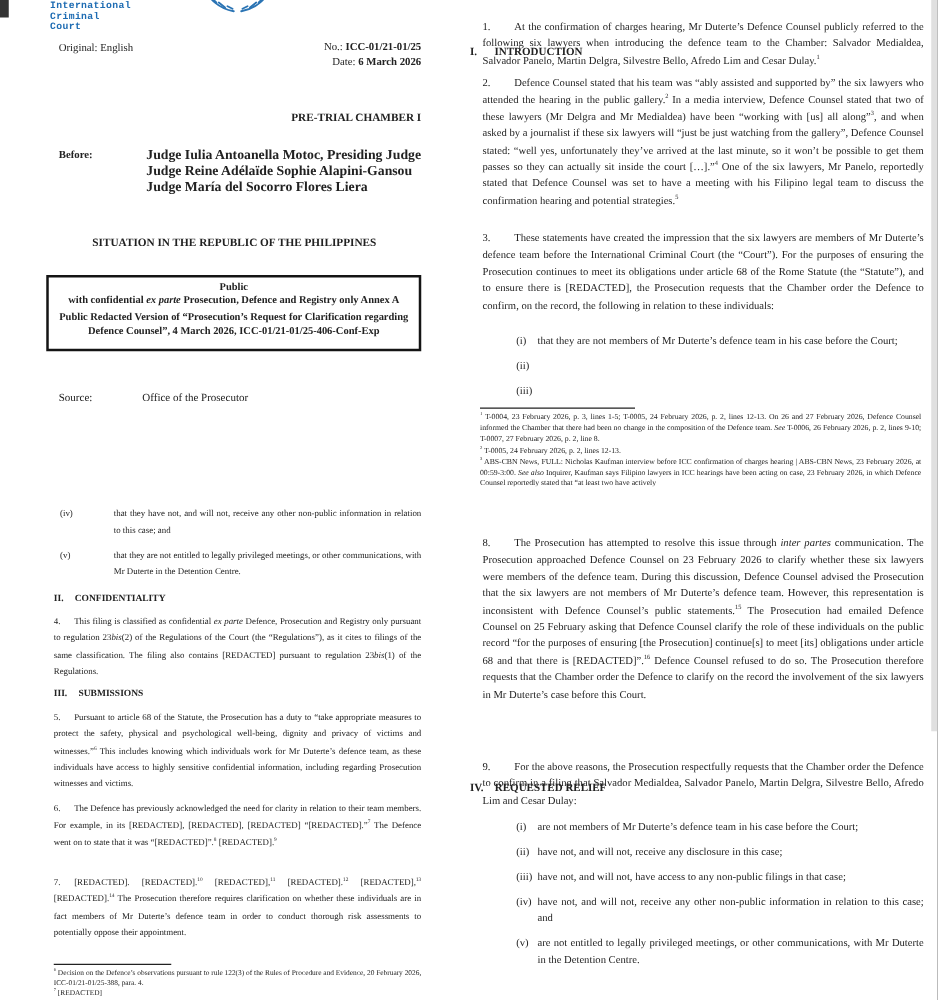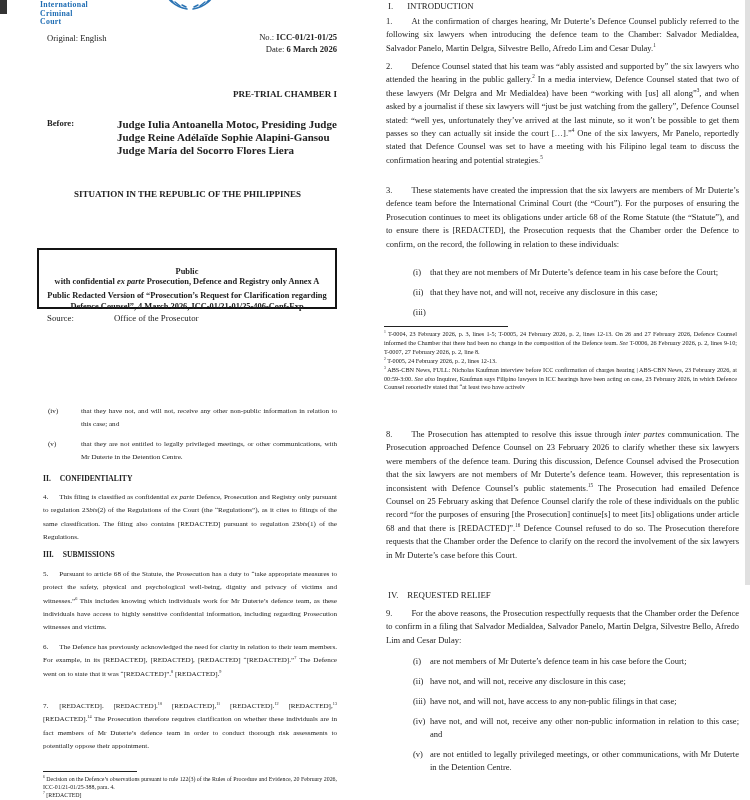--- a/index.html
+++ b/index.html
@@ -8,57 +8,57 @@
   section{position:absolute;overflow:hidden;}
   #p1{left:0;top:0;width:375px;height:375px;}
   #p2{left:375px;top:0;width:375px;height:389px;}
   #p3{left:0;top:375px;width:375px;height:425px;}
   #p4{left:375px;top:420px;width:375px;height:380px;}
 
   .artifact{position:absolute;left:0;top:0;width:7px;height:14px;background:#333;}
   .edge{position:absolute;left:745px;top:0;width:5px;height:585px;background:#e0e0e0;}
 
   
-  .logo{position:absolute;left:40px;top:1px;font-family:Liberation Serif, serif;
+  .logo{position:absolute;left:40px;top:1px;font-family:Liberation Mono, monospace;
         font-weight:bold;font-size:7.8px;line-height:8.6px;letter-spacing:.3px;color:#1e6cb3;}
   .wreath{position:absolute;left:158px;top:-15px;}
   .orig{position:absolute;left:47px;top:33px;font-size:8.6px;}
   .meta{position:absolute;right:38px;top:32px;font-size:8.6px;line-height:11.6px;text-align:right;}
   .meta b{font-weight:bold;}
   .chamber{position:absolute;left:37px;top:89px;width:300px;text-align:right;font-weight:bold;font-size:9px;}
   .beforelab{position:absolute;left:47px;top:118px;font-weight:bold;font-size:8.6px;}
   .judges{position:absolute;left:117px;top:118px;font-weight:bold;font-size:11px;line-height:13.2px;}
   .situation{position:absolute;left:20px;top:189px;width:335px;text-align:center;font-weight:bold;font-size:9px;}
   .caseline{position:absolute;left:20px;top:207px;width:335px;text-align:center;font-weight:bold;font-size:8.8px;}
   .pubbox{position:absolute;left:37px;top:220px;width:300px;height:61px;border:2px solid #141414;
-          box-sizing:border-box;padding:17px 6px;text-align:center;font-weight:bold;
-          font-size:8.4px;line-height:10.2px;margin-top:28px;}
+          box-sizing:border-box;padding:3px 6px;text-align:center;font-weight:bold;
+          font-size:8.4px;line-height:10.2px;}
   .bx3{margin-top:4px;}
   .srcrow{position:absolute;left:47px;top:313px;font-weight:normal;font-size:8.8px;}
   .srctab{display:inline-block;width:40px;}
 
   
   .b2{position:absolute;left:11px;width:353px;font-size:8.5px;line-height:13.4px;text-align:justify;}
-  .h2x{position:absolute;left:13px;font-weight:normal;font-size:8.8px;}
+  .h2x{position:absolute;left:1px;font-weight:bold;font-size:8.8px;margin-top:35px;}
   .htab{display:inline-block;width:14px;}
   .ptab{display:inline-block;width:19px;}
   .item2{position:absolute;left:11px;width:353px;font-size:8.5px;line-height:13.4px;}
   .item2 .imark{position:absolute;left:27px;top:0;}
   .item2 .itext{margin-left:44px;text-align:justify;}
   .sep{position:absolute;height:1px;background:#222;}
   .fnb2{position:absolute;left:9px;width:353px;font-size:6.2px;line-height:8.9px;text-align:justify;}
 
   
   .b3{position:absolute;left:43px;width:294px;font-size:7.1px;line-height:13.3px;text-align:justify;}
   .h3x{position:absolute;left:43px;font-weight:bold;font-size:7.6px;}
   .htab3{display:inline-block;width:9px;}
   .ptab3{display:inline-block;width:11px;}
   .item3{position:absolute;left:43px;width:294px;font-size:7.1px;line-height:13.3px;}
   .item3 .imark{position:absolute;left:5px;top:0;}
-  .item3 .itext{margin-left:38px;text-align:justify;}
+  .item3 .itext{margin-left:48px;text-align:justify;}
   .fnb3{position:absolute;left:43px;width:294px;font-size:5.9px;line-height:8.1px;text-align:justify;}
 
   .it{font-style:italic;}
   .sup{vertical-align:super;font-size:.6em;line-height:0;}
 </style>
 </head>
 <body>
 
 <div class="canvas">
   <div class="artifact"></div>
@@ -122,21 +122,20 @@
     </div>
     <div class="b2" style="top:184px">
       <span>3.</span><span class="ptab"></span><span><span>These statements have created the impression that the six lawyers are members of Mr Duterte’s defence team before the International Criminal Court (the “Court”). For the purposes of ensuring the Prosecution continues to meet its obligations under article 68 of the Rome Statute (the “Statute”), and to ensure there is [REDACTED], the Prosecution requests that the Chamber order the Defence to confirm, on the record, the following in relation to these individuals:</span></span>
     </div>
     <div class="item2" style="top:266px">
       <span class="imark">(i)</span>
       <div class="itext"><span>that they are not members of Mr Duterte’s defence team in his case before the Court;</span></div>
     </div>
     <div class="item2" style="top:286px">
       <span class="imark">(ii)</span>
-      <div class="itext"><span>that they have not, and will not, receive any disclosure in this case;</span></div>
     </div>
     <div class="item2" style="top:306px">
       <span class="imark">(iii)</span>
     </div>
     <div class="sep" style="top:326px;left:9px;width:124px"></div>
     <div class="fnb2" style="top:330px">
       <div><span class="sup">1</span><span> T-0004, 23 February 2026, p. 3, lines 1-5; T-0005, 24 February 2026, p. 2, lines 12-13. On 26 and 27 February 2026, Defence Counsel informed the Chamber that there had been no change in the composition of the Defence team. </span><span class="it">See</span><span> T-0006, 26 February 2026, p. 2, lines 9-10; T-0007, 27 February 2026, p. 2, line 8.</span></div>
       <div><span class="sup">2</span><span> T-0005, 24 February 2026, p. 2, lines 12-13.</span></div>
       <div><span class="sup">3</span><span> ABS-CBN News, FULL: Nicholas Kaufman interview before ICC confirmation of charges hearing | ABS-CBN News, 23 February 2026, at 00:59-3:00. </span><span class="it">See also</span><span> Inquirer, Kaufman says Filipino lawyers in ICC hearings have been acting on case, 23 February 2026, in which Defence Counsel reportedly stated that “at least two have actively</span></div>
     </div>

